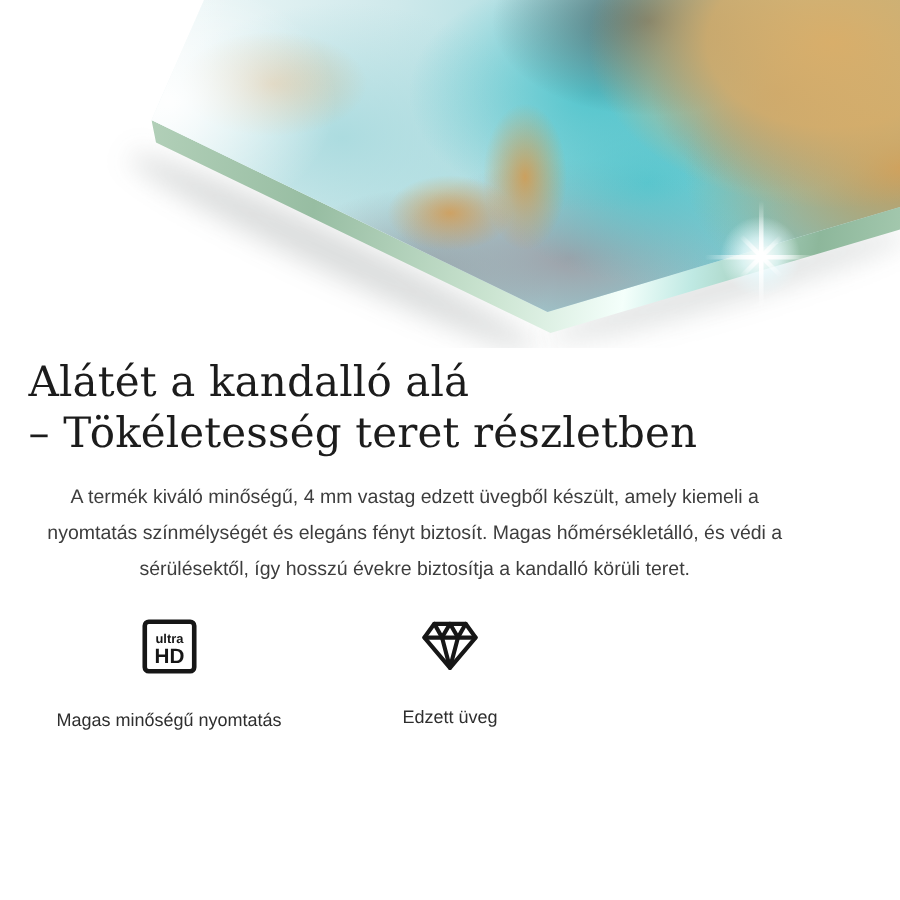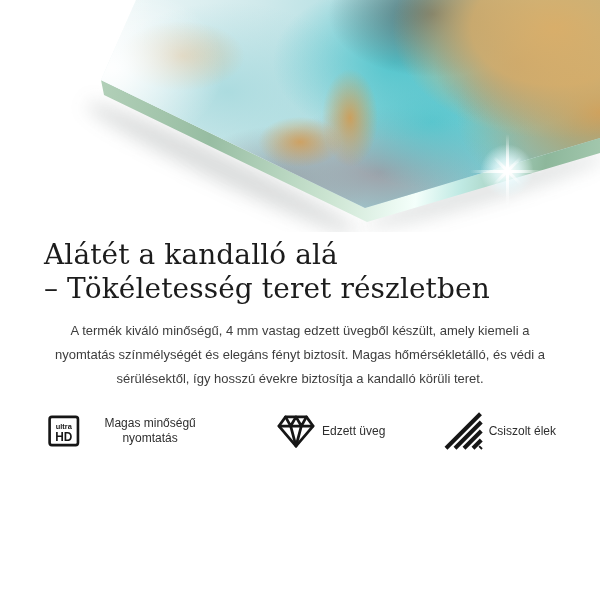--- a/index.html
+++ b/index.html
@@ -41,28 +41,28 @@
     background:radial-gradient(circle, rgba(255,255,255,1) 0%, rgba(234,252,255,0.75) 32%, rgba(234,252,255,0) 70%);}
   .sparkle .v{left:-1.5px;top:-37px;width:3px;height:74px;
     background:linear-gradient(to bottom, rgba(255,255,255,0), #fff 42%, #fff 58%, rgba(255,255,255,0));}
   .sparkle .h{left:-37px;top:-1.5px;width:74px;height:3px;
     background:linear-gradient(to right, rgba(255,255,255,0), #fff 42%, #fff 58%, rgba(255,255,255,0));}
   .sparkle .d1,.sparkle .d2{left:-1.25px;top:-19px;width:2.5px;height:38px;
     background:linear-gradient(to bottom, rgba(255,255,255,0), #fff 45%, #fff 55%, rgba(255,255,255,0));}
   .sparkle .d1{transform:rotate(45deg);} .sparkle .d2{transform:rotate(-45deg);}
 
   
-  .content{padding:0 44px;}
+  .content{padding:0 19px;}
   h1{margin:6px 0 0;font-family:"DejaVu Serif","Liberation Serif",serif;font-weight:400;
      font-size:28px;line-height:34px;color:#1c1c1c;letter-spacing:0.1px;}
   .desc{margin:13px 0 0;max-width:515px;font-size:13px;line-height:24px;color:#3d3d3d;text-align:center;}
 
   
   .features{margin-top:17px;display:grid;grid-template-columns:1fr 1fr 1fr;row-gap:13px;}
-  .feature{display:flex;align-items:center;justify-content:flex-end;gap:2px;}
+  .feature{display:flex;flex-direction:column;align-items:center;justify-content:flex-start;gap:19px;}
   .feature svg{display:block;}
   .flabel{font-size:12px;line-height:15px;color:#2e2e2e;text-align:center;}
   .icon-stroke{fill:none;stroke:#161616;stroke-width:1.6;stroke-linecap:round;stroke-linejoin:round;}
   svg text{font-family:"Liberation Sans",sans-serif;fill:#161616;}
 </style>
 </head>
 <body>
 
 <div class="page">
 
@@ -108,29 +108,17 @@
           <g class="icon-stroke" style="stroke-width:1.5">
             <path d="M7.3 4.3 H18.7 L22.3 9.3 L13 20.3 L3.7 9.3 Z"></path>
             <path d="M3.7 9.3 H22.3"></path>
             <path d="M7.3 4.3 L10.1 9.3 L13 4.3 L15.9 9.3 L18.7 4.3"></path>
             <path d="M10.1 9.3 L13 20.3 L15.9 9.3"></path>
           </g>
         </svg>
         <div class="flabel">Edzett üveg</div>
       </div>
 
-      <div class="feature">
-        <svg width="46" height="46" viewBox="0 0 24 24">
-          <g stroke="#161616" stroke-width="2.1" stroke-linecap="butt">
-            <line x1="2.6" y1="21" x2="20.6" y2="3"></line>
-            <line x1="7.3" y1="21" x2="21" y2="7.3"></line>
-            <line x1="12" y1="21" x2="21" y2="12"></line>
-            <line x1="16.7" y1="21" x2="21" y2="16.7"></line>
-            <line x1="20.3" y1="21" x2="21" y2="20.3"></line>
-          </g>
-        </svg>
-        <div class="flabel">Csiszolt élek</div>
-      </div>
 
 
     </div>
   </div>
 </div>
 
 </body></html>

